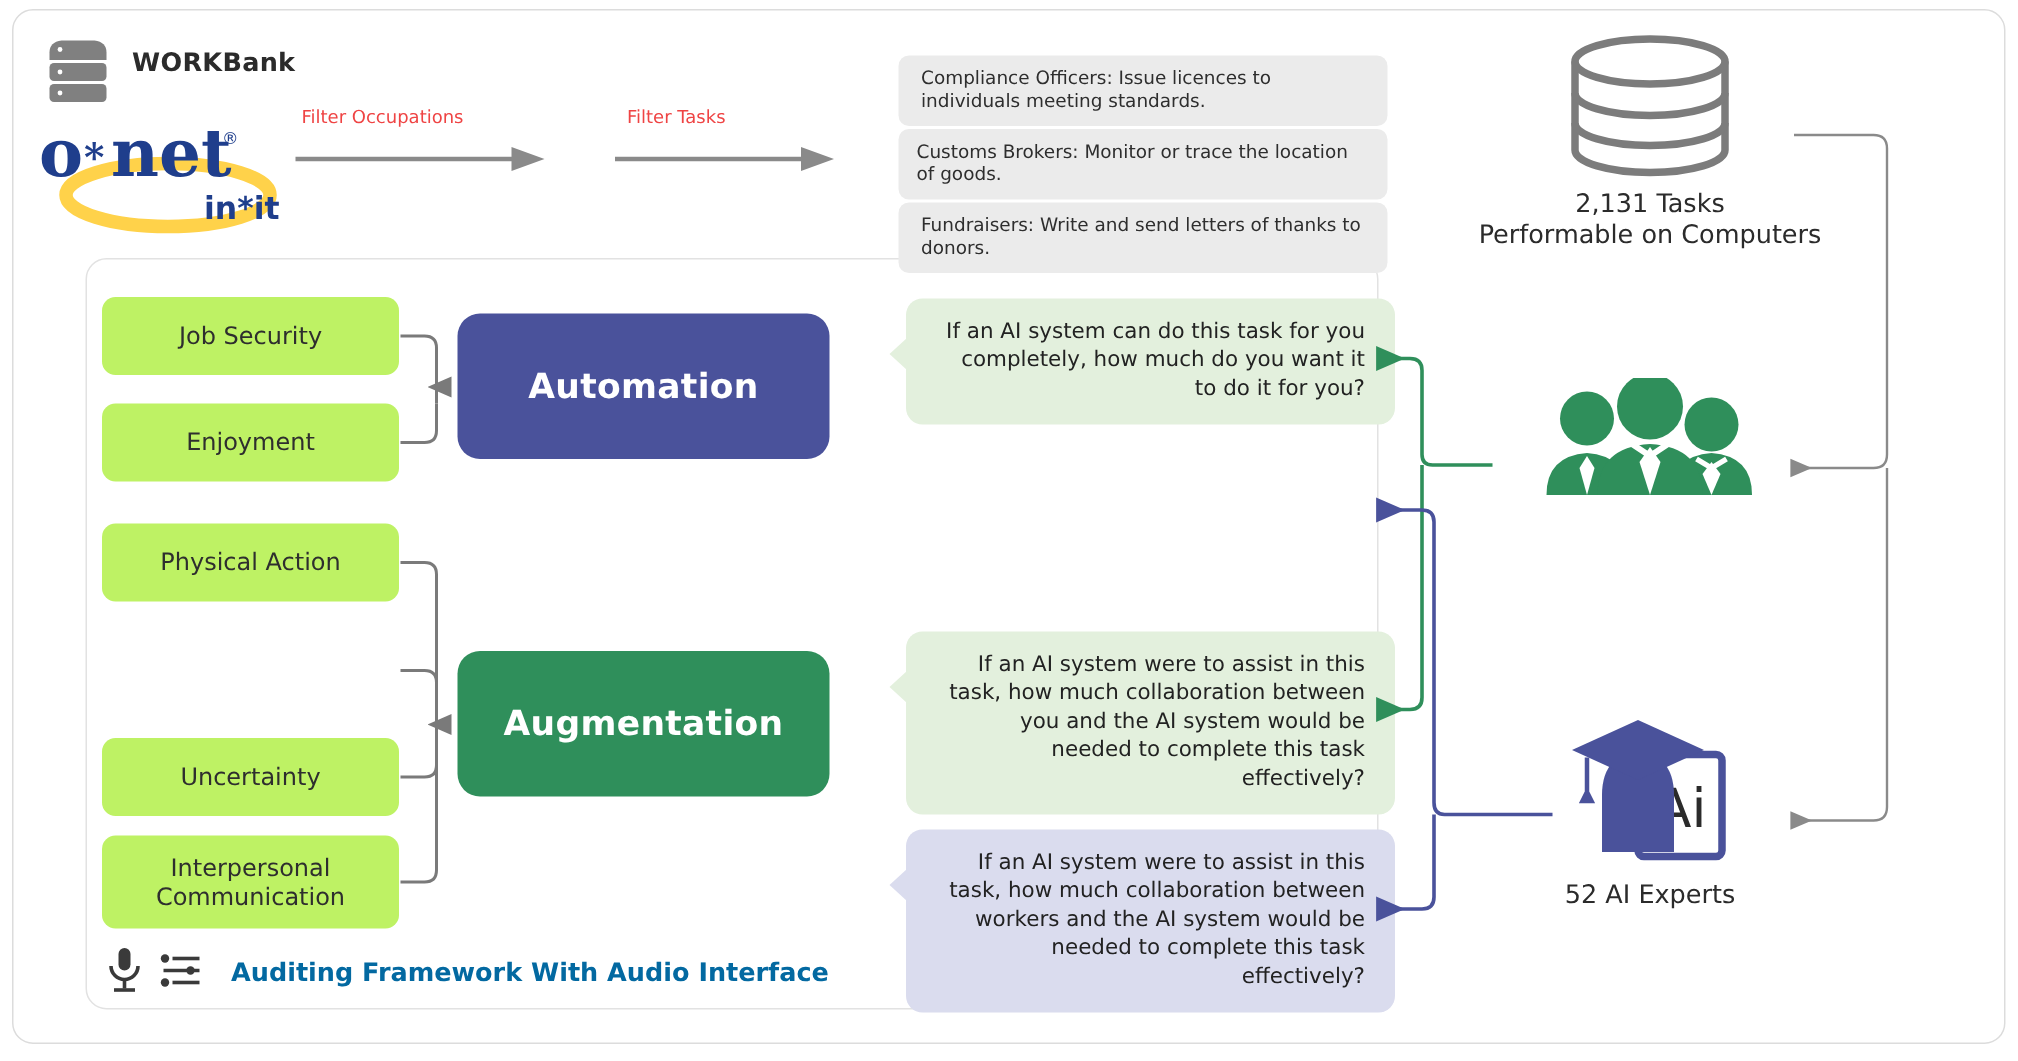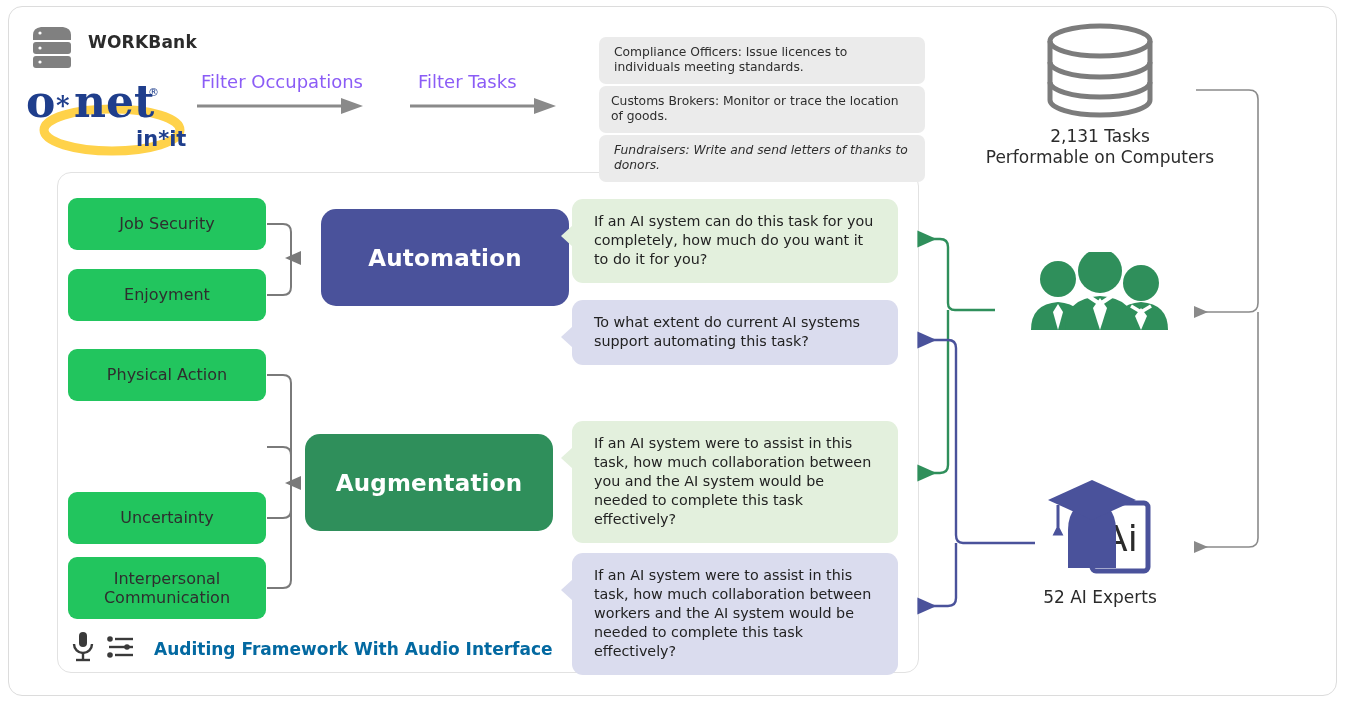--- a/index.html
+++ b/index.html
@@ -40,22 +40,22 @@
     letter-spacing: .2px;
   }
   .db-small { position: absolute; left: 28px; top: 22px; }
 
   
   .onet-logo { position: absolute; left: 26px; top: 70px; width: 180px; height: 90px; }
 
   
   .filter-label {
     position: absolute;
-    font-size: 18px;
-    color: #8b5cf6;
+    font-size: 12px;
+    color: #ef4444;
     white-space: nowrap;
   }
   .flabel-1 { left: 201px; top: 71px; }
   .flabel-2 { left: 418px; top: 71px; }
   .filter-arrow { position: absolute; }
   .farrow-1 { left: 195px; top: 96px; }
   .farrow-2 { left: 408px; top: 96px; }
 
   
   .task-chip {
@@ -65,28 +65,28 @@
     background: #ebebeb;
     border-radius: 7px;
     padding: 8px 14px 9px 15px;
     font-size: 12.3px;
     line-height: 1.22;
     color: #2e2e2e;
     margin-left: 16px;
   }
   .task-chip-0 { top: 37px; }
   .task-chip-1 { top: 86px; padding-left: 12px; }
-  .task-chip-2 { top: 135px; font-style: italic; }
+  .task-chip-2 { top: 135px; }
 
   
   .dim-pill {
     position: absolute;
     left: 68px;
     width: 198px;
-    background: #22c55e;
+    background: #bef264;
     border-radius: 9px;
     display: flex;
     align-items: center;
     justify-content: center;
     text-align: center;
     font-size: 16px;
     color: #2e2e2e;
     line-height: 1.2;
   }
 
@@ -97,33 +97,34 @@
     width: 248px;
     border-radius: 15px;
     display: flex;
     align-items: center;
     justify-content: center;
     color: #ffffff;
     font-size: 23px;
     font-weight: bold;
     letter-spacing: .2px;
   }
-  .cat-automation { top: 209px; height: 97px; background: #4a529b; margin-left: 16px; }
+  .cat-automation { top: 209px; height: 97px; background: #4a529b; }
   .cat-augmentation { top: 434px; height: 97px; background: #2f8f5b; }
 
   
   .bubble {
     position: absolute;
-    left: 572px;
+    left: 604px;
     width: 326px;
     border-radius: 11px;
     padding: 13px 20px 14px 22px;
     font-size: 14.3px;
     line-height: 1.33;
     color: #222;
+    text-align: right;
   }
   .bubble.green { background: #e3f0dd; }
   .bubble.blue  { background: #dadcee; }
   .bubble::before {
     content: "";
     position: absolute;
     left: -11px;
     top: 26px;
     width: 0; height: 0;
     border-top: 11px solid transparent;
@@ -215,21 +216,20 @@
 
   <div class="dim-pill" style="top:349px;height:52px;">Physical Action</div>
   <div class="dim-pill" style="top:492px;height:52px;">Uncertainty</div>
   <div class="dim-pill" style="top:557px;height:62px;white-space:pre-line;">Interpersonal
 Communication</div>
 
   <div class="cat-box cat-automation">Automation</div>
   <div class="cat-box cat-augmentation">Augmentation</div>
 
   <div class="bubble green" style="top:199px;">If an AI system can do this task for you completely, how much do you want it to do it for you?</div>
-  <div class="bubble blue" style="top:300px;">To what extent do current AI systems support automating this task?</div>
   <div class="bubble green" style="top:421px;">If an AI system were to assist in this task, how much collaboration between you and the AI system would be needed to complete this task effectively?</div>
   <div class="bubble blue" style="top:553px;">If an AI system were to assist in this task, how much collaboration between workers and the AI system would be needed to complete this task effectively?</div>
 
   <div class="audio-footer">
     <span>
       <svg width="26" height="34" viewBox="0 0 26 34">
         <rect x="9" y="2" width="8" height="15" rx="4" fill="#3a3a3a"></rect>
         <path d="M4 14 a9 9 0 0 0 18 0" fill="none" stroke="#3a3a3a" stroke-width="2.4"></path>
         <line x1="13" y1="23" x2="13" y2="29" stroke="#3a3a3a" stroke-width="2.4"></line>
         <line x1="6" y1="30" x2="20" y2="30" stroke="#3a3a3a" stroke-width="2.4"></line>

